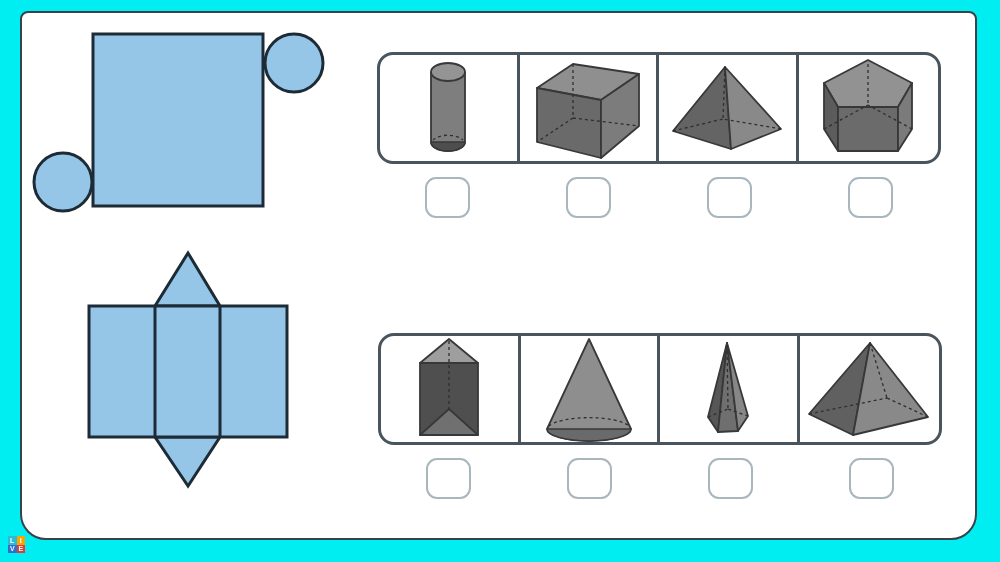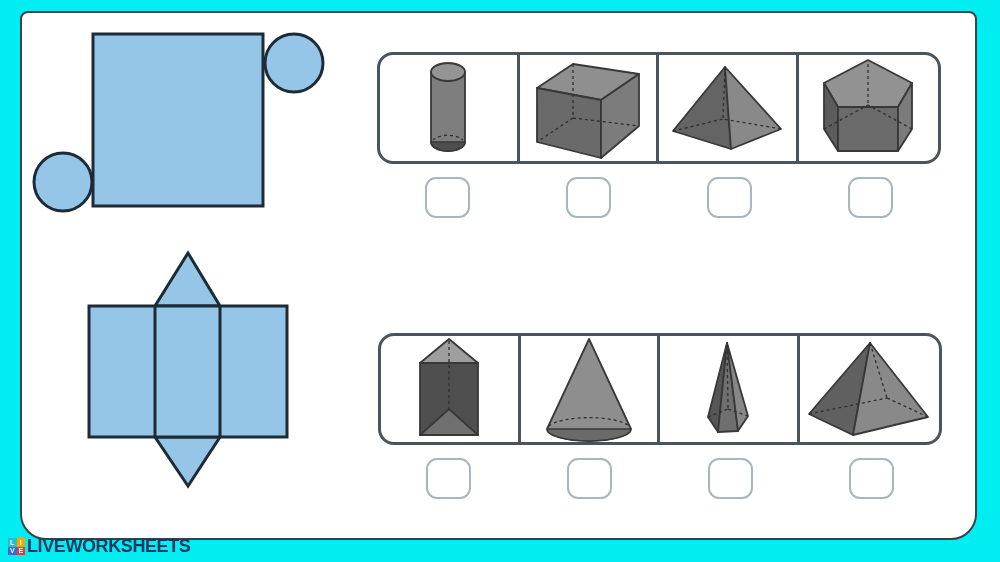--- a/index.html
+++ b/index.html
@@ -180,14 +180,13 @@
   </div>
 </div>
 
 <div class="logo">
   <div class="logo-grid">
     <span class="lg-0">L</span>
     <span class="lg-1">I</span>
     <span class="lg-2">V</span>
     <span class="lg-3">E</span>
   </div>
-  <span class="logo-text">LIVEWORKSHEETS</span>
 </div>
 
 </body></html>

